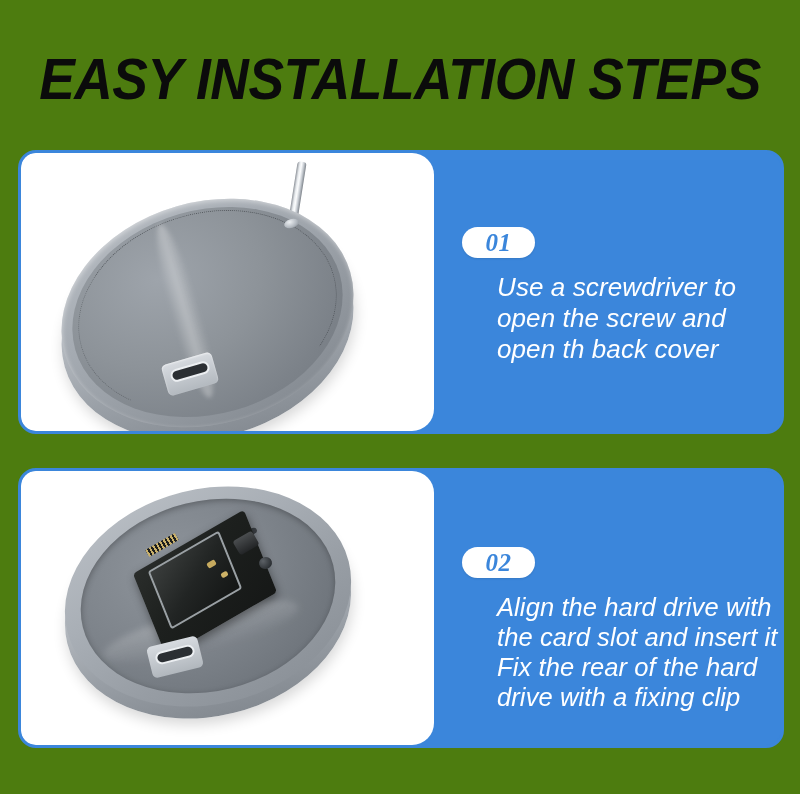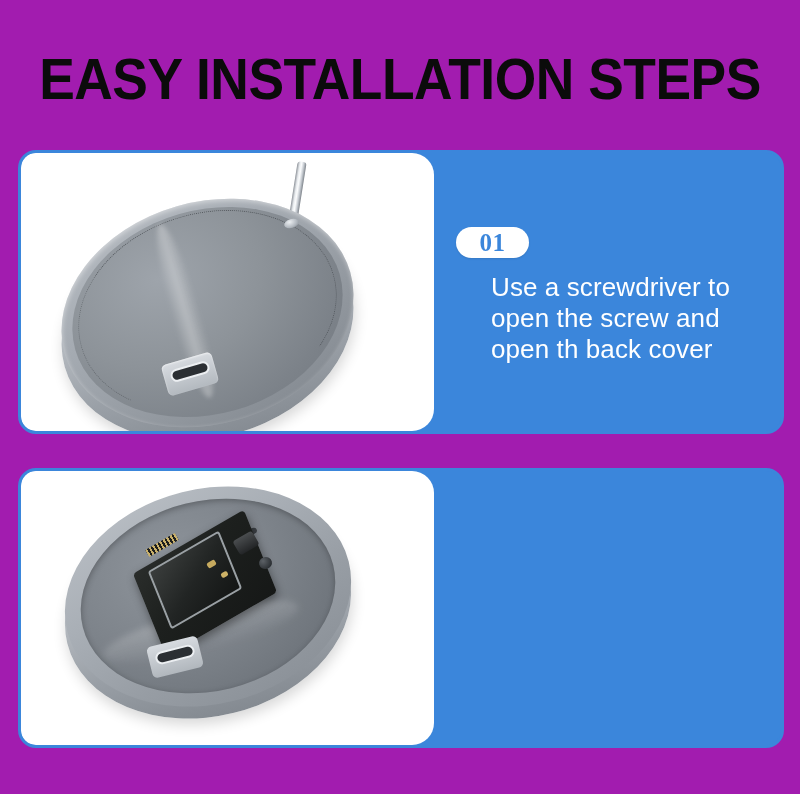--- a/index.html
+++ b/index.html
@@ -9,21 +9,22 @@
     height: 800px;
     background: #ffffff;
     font-family: "Liberation Sans", sans-serif;
     overflow: hidden;
   }
 
   .page {
     position: relative;
     width: 800px;
     height: 794px;
-    background: #a21caf;
+    background: #4d7c0f;
+    font-style: italic;
   }
 
   
   .page-title {
     position: absolute;
     left: 0;
     top: 48px;
     width: 800px;
     text-align: center;
     font-family: "Liberation Sans", sans-serif;
@@ -58,21 +59,21 @@
     flex: 0 0 413px;
     background: #ffffff;
     border-radius: 14px 22px 22px 14px;
     overflow: hidden;
   }
 
   .card-body {
     position: relative;
     flex: 1 1 auto;
     background: #3b86db;
-    padding-left: 22px;
+    padding-left: 28px;
     display: flex;
     flex-direction: column;
     justify-content: flex-start;
   }
 
   #card-1 .card-body { padding-top: 74px; }
   #card-2 .card-body { padding-top: 76px; }
 
   .step-badge {
     display: inline-flex;
@@ -420,15 +421,19 @@
         <div class="ssd-pins"></div>
         <div class="ssd-connector"></div>
         <div class="ssd-gold-a"></div>
         <div class="ssd-gold-b"></div>
         <div class="ssd-clip"></div>
         <div class="usb2-shell"></div>
         <div class="usb2-port"></div>
       </div>
     </div>
 
+    <div class="card-body">
+      <div class="step-badge">02</div>
+      <div class="step-text">Align the hard drive with the card slot and insert it Fix the rear of the hard drive with a fixing clip</div>
+    </div>
   </div>
 
 </div>
 
 </body></html>

